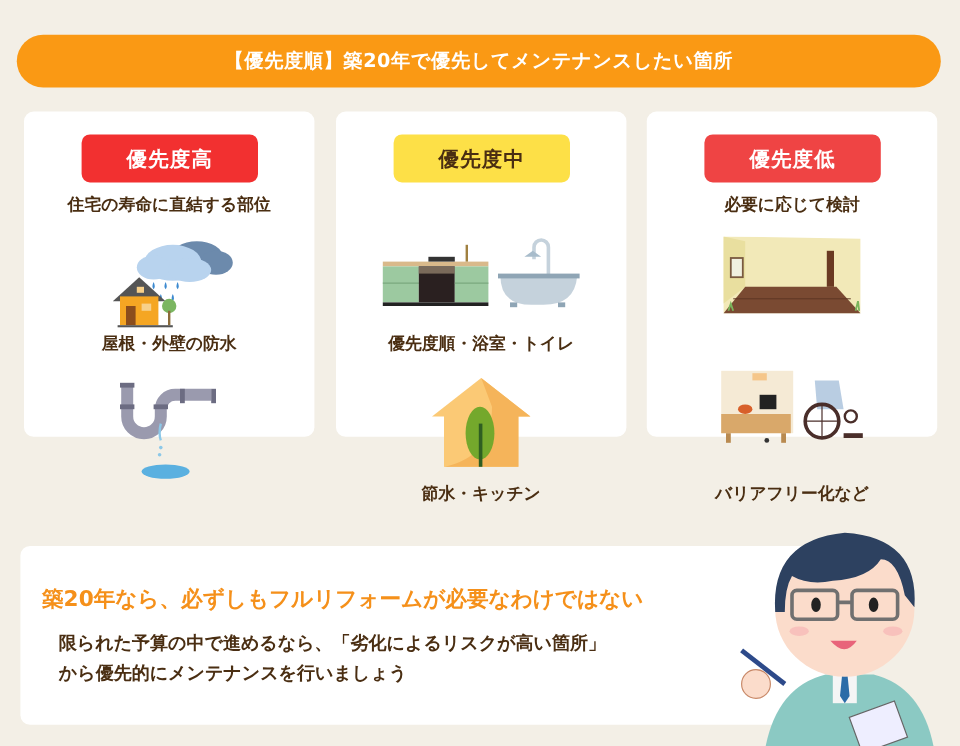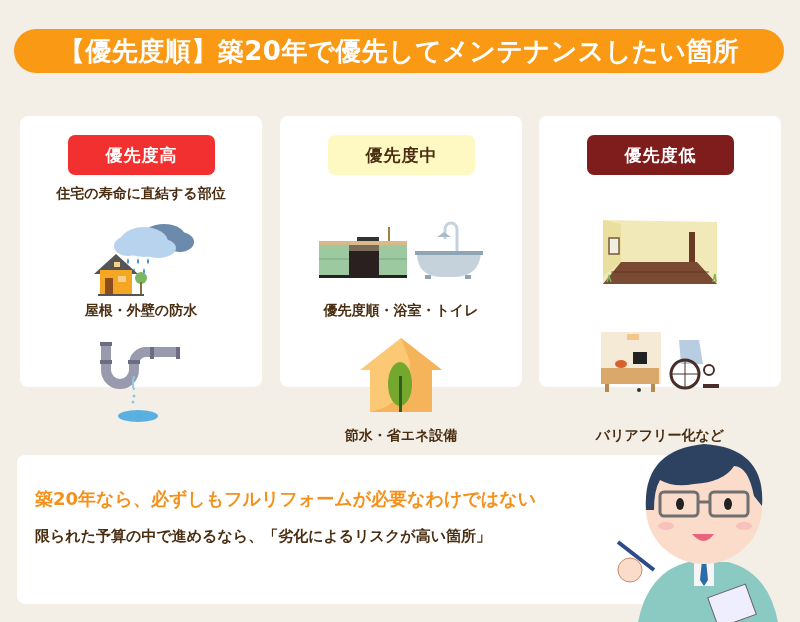--- a/index.html
+++ b/index.html
@@ -7,56 +7,56 @@
   body {
     background: #f3efe6;
     font-family: "DejaVu Sans", "Liberation Sans", sans-serif;
     position: relative;
     color: #4a2e12;
   }
   .title-bar {
     position: absolute; left: 14px; top: 29px; width: 770px; height: 44px;
     background: #fa9914; border-radius: 22px;
     display: flex; align-items: center; justify-content: center;
-    color: #fff; font-weight: bold; font-size: 26px; letter-spacing: 0.5px;
+    color: #fff; font-weight: bold; font-size: 16px; letter-spacing: 0.5px;
   }
   .card {
     position: absolute; top: 93px; width: 242px; height: 271px;
-    background: #fff; border-radius: 8px; margin-top: 23px;
+    background: #fff; border-radius: 8px;
   }
   .card.c1 { left: 20px; }
   .card.c2 { left: 280px; }
   .card.c3 { left: 539px; }
   .badge {
     position: absolute; left: 48px; top: 19px; width: 147px; height: 40px;
     border-radius: 7px; display: flex; align-items: center; justify-content: center;
     font-weight: bold; font-size: 17px; letter-spacing: 1px;
   }
   .badge.high { background: #f23030; color: #fff; }
-  .badge.mid  { background: #fef9c3; color: #4a2e12; }
-  .badge.low  { background: #7f1d1d; color: #fff; }
+  .badge.mid  { background: #fde047; color: #4a2e12; }
+  .badge.low  { background: #ef4444; color: #fff; }
   .subtitle {
     position: absolute; left: 0; right: 0; top: 69px; text-align: center;
     font-weight: bold; font-size: 14px; color: #4a2e12;
   }
   .label {
     position: absolute; left: 0; right: 0; text-align: center;
     font-weight: bold; font-size: 14px; color: #4a2e12; line-height: 22px;
   }
   .illus { position: absolute; }
   .bottom-card {
     position: absolute; left: 17px; top: 455px; width: 695px; height: 149px;
     background: #fff; border-radius: 8px;
   }
   .headline {
     position: absolute; left: 18px; top: 32px;
     color: #f5901a; font-weight: bold; font-size: 18px;
   }
   .body-text {
-    position: absolute; left: 18px; top: 69px;
+    position: absolute; left: 32px; top: 69px;
     color: #4a2e12; font-weight: bold; font-size: 15px; line-height: 25px;
   }
   .character { position: absolute; left: 608px; top: 430px; }
 </style>
 </head>
 <body>
 
 <div class="title-bar">
   <span>【優先度順】築20年で優先してメンテナンスしたい箇所</span>
 </div>
@@ -124,27 +124,28 @@
     <rect x="148" y="56" width="6" height="4" fill="#8fa5b5"></rect>
   </svg>
   <div class="label" style="top:183px">優先度順・浴室・トイレ</div>
   <svg class="illus" style="left:78px;top:220px" width="86" height="78" viewBox="0 0 86 78">
     <polygon points="2,34 43,2 84,34" fill="#fbc975"></polygon>
     <rect x="12" y="32" width="62" height="44" fill="#fbc975"></rect>
     <path d="M43 2 L84 34 H74 V76 H12 q40 -8 40 -50z" fill="#f5b45a"></path>
     <ellipse cx="42" cy="48" rx="12" ry="22" fill="#74a82c"></ellipse>
     <rect x="41" y="40" width="3" height="36" fill="#2f5e22"></rect>
   </svg>
-  <div class="label" style="top:308px">節水・省エネ設備</div>
+  <div class="label" style="top:308px">節水・キッチン</div>
 </div>
 
 <div class="card c3">
   <div class="badge low">
     <span>優先度低</span>
   </div>
+  <div class="subtitle">必要に応じて検討</div>
   <svg class="illus" style="left:62px;top:104px" width="118" height="68" viewBox="0 0 118 68">
     <polygon points="2,0 116,2 116,64 2,64" fill="#f2e9b8"></polygon>
     <polygon points="20,4 20,42 2,56 2,0" fill="#e9df9f"></polygon>
     <polygon points="20,42 96,42 116,64 2,64" fill="#7a4a32"></polygon>
     <line x1="10" y1="52" x2="108" y2="52" stroke="#5c3424" stroke-width="0.8"></line>
     <rect x="88" y="12" width="6" height="30" fill="#6a3a22"></rect>
     <rect x="8" y="18" width="10" height="16" fill="#f0f0e0" stroke="#7a5a40" stroke-width="1.5"></rect>
     <path d="M6 62 l2 -6 l2 6 M112 62 l2 -8 l1 8" stroke="#7ab55c" stroke-width="1.5" fill="none"></path>
   </svg>
   <svg class="illus" style="left:60px;top:214px" width="124" height="64" viewBox="0 0 124 64">
@@ -163,20 +164,21 @@
     <circle cx="110" cy="40" r="5" fill="none" stroke="#4a2e2a" stroke-width="2"></circle>
     <rect x="104" y="54" width="16" height="4" fill="#4a2e2a"></rect>
   </svg>
   <div class="label" style="top:308px">バリアフリー化など</div>
 </div>
 
 <div class="bottom-card">
   <div class="headline">築20年なら、必ずしもフルリフォームが必要なわけではない</div>
   <div class="body-text">
     <div>限られた予算の中で進めるなら、「劣化によるリスクが高い箇所」</div>
+    <div>から優先的にメンテナンスを行いましょう</div>
   </div>
 </div>
 
 <svg class="character" width="192" height="192" viewBox="0 0 192 192">
   <path d="M30 192 q10 -50 50 -60 h40 q40 10 50 60z" fill="#8bc9c3"></path>
   <rect x="86" y="126" width="20" height="30" fill="#f5f5f5"></rect>
   <polygon points="94,130 98,130 100,150 96,156 92,150" fill="#2b6ca8"></polygon>
   <rect x="104" y="160" width="40" height="32" fill="#eef" stroke="#666" transform="rotate(-20 124 176)"></rect>
   <ellipse cx="96" cy="78" rx="58" ry="56" fill="#fbdccb"></ellipse>
   <path d="M38 80 q-4 -60 58 -66 q62 4 58 62 l-8 -10 q-6 -30 -20 -30 q-10 16 -40 18 q-20 4 -34 -4 q-6 10 -6 30z" fill="#2d4160"></path>

